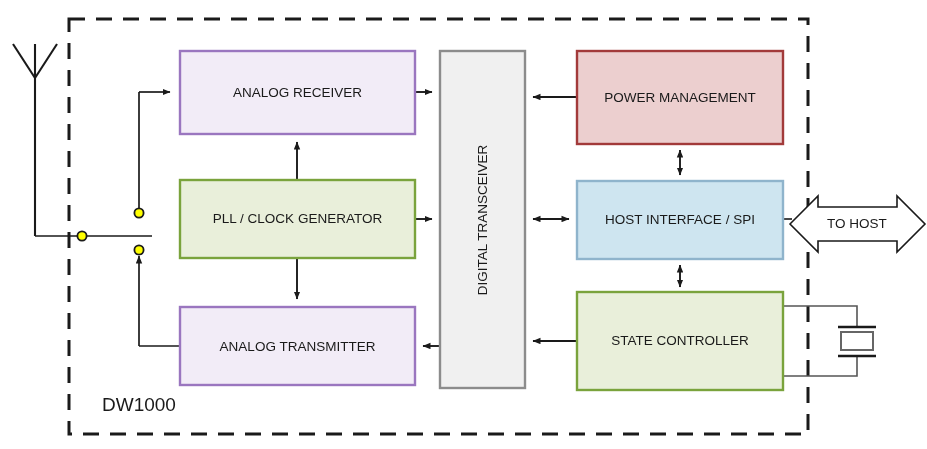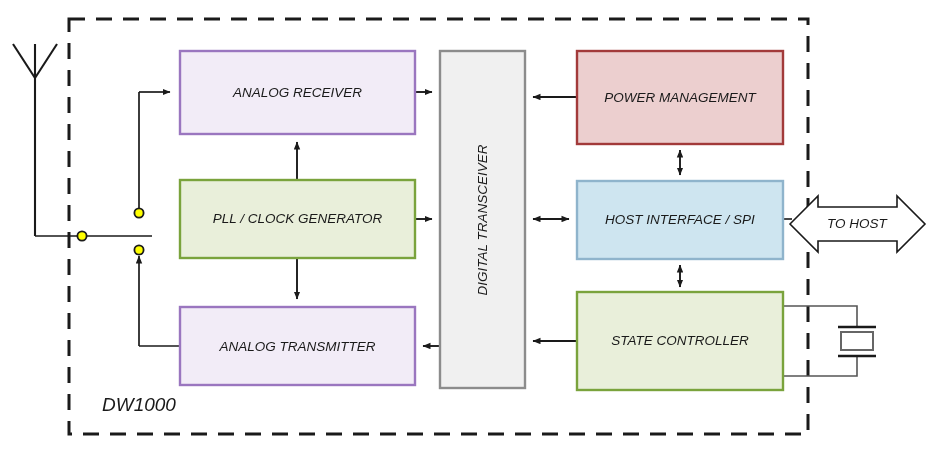--- a/index.html
+++ b/index.html
@@ -1,18 +1,18 @@
 <!DOCTYPE html>
 <html><head>
 <meta charset="utf-8">
 <style>
   html,body{margin:0;padding:0;background:#ffffff;}
   body{width:927px;height:449px;overflow:hidden;
        font-family:"Liberation Sans","DejaVu Sans",sans-serif;}
-  #stage{position:relative;width:927px;height:449px;font-style:italic;}
+  #stage{position:relative;width:927px;height:449px;}
   svg#diagram{position:absolute;left:0;top:0;width:927px;height:449px;}
   .blk-label{font-family:"Liberation Sans","DejaVu Sans",sans-serif;
              font-size:13.5px;fill:#1a1a1a;text-anchor:middle;dominant-baseline:middle;}
   .chip-label{font-family:"Liberation Sans","DejaVu Sans",sans-serif;
              font-size:19px;fill:#1a1a1a;text-anchor:start;dominant-baseline:middle;}
   .host-label{font-family:"Liberation Sans","DejaVu Sans",sans-serif;
              font-size:13.5px;fill:#1a1a1a;text-anchor:middle;dominant-baseline:middle;}
 </style>
 </head>
 <body>

